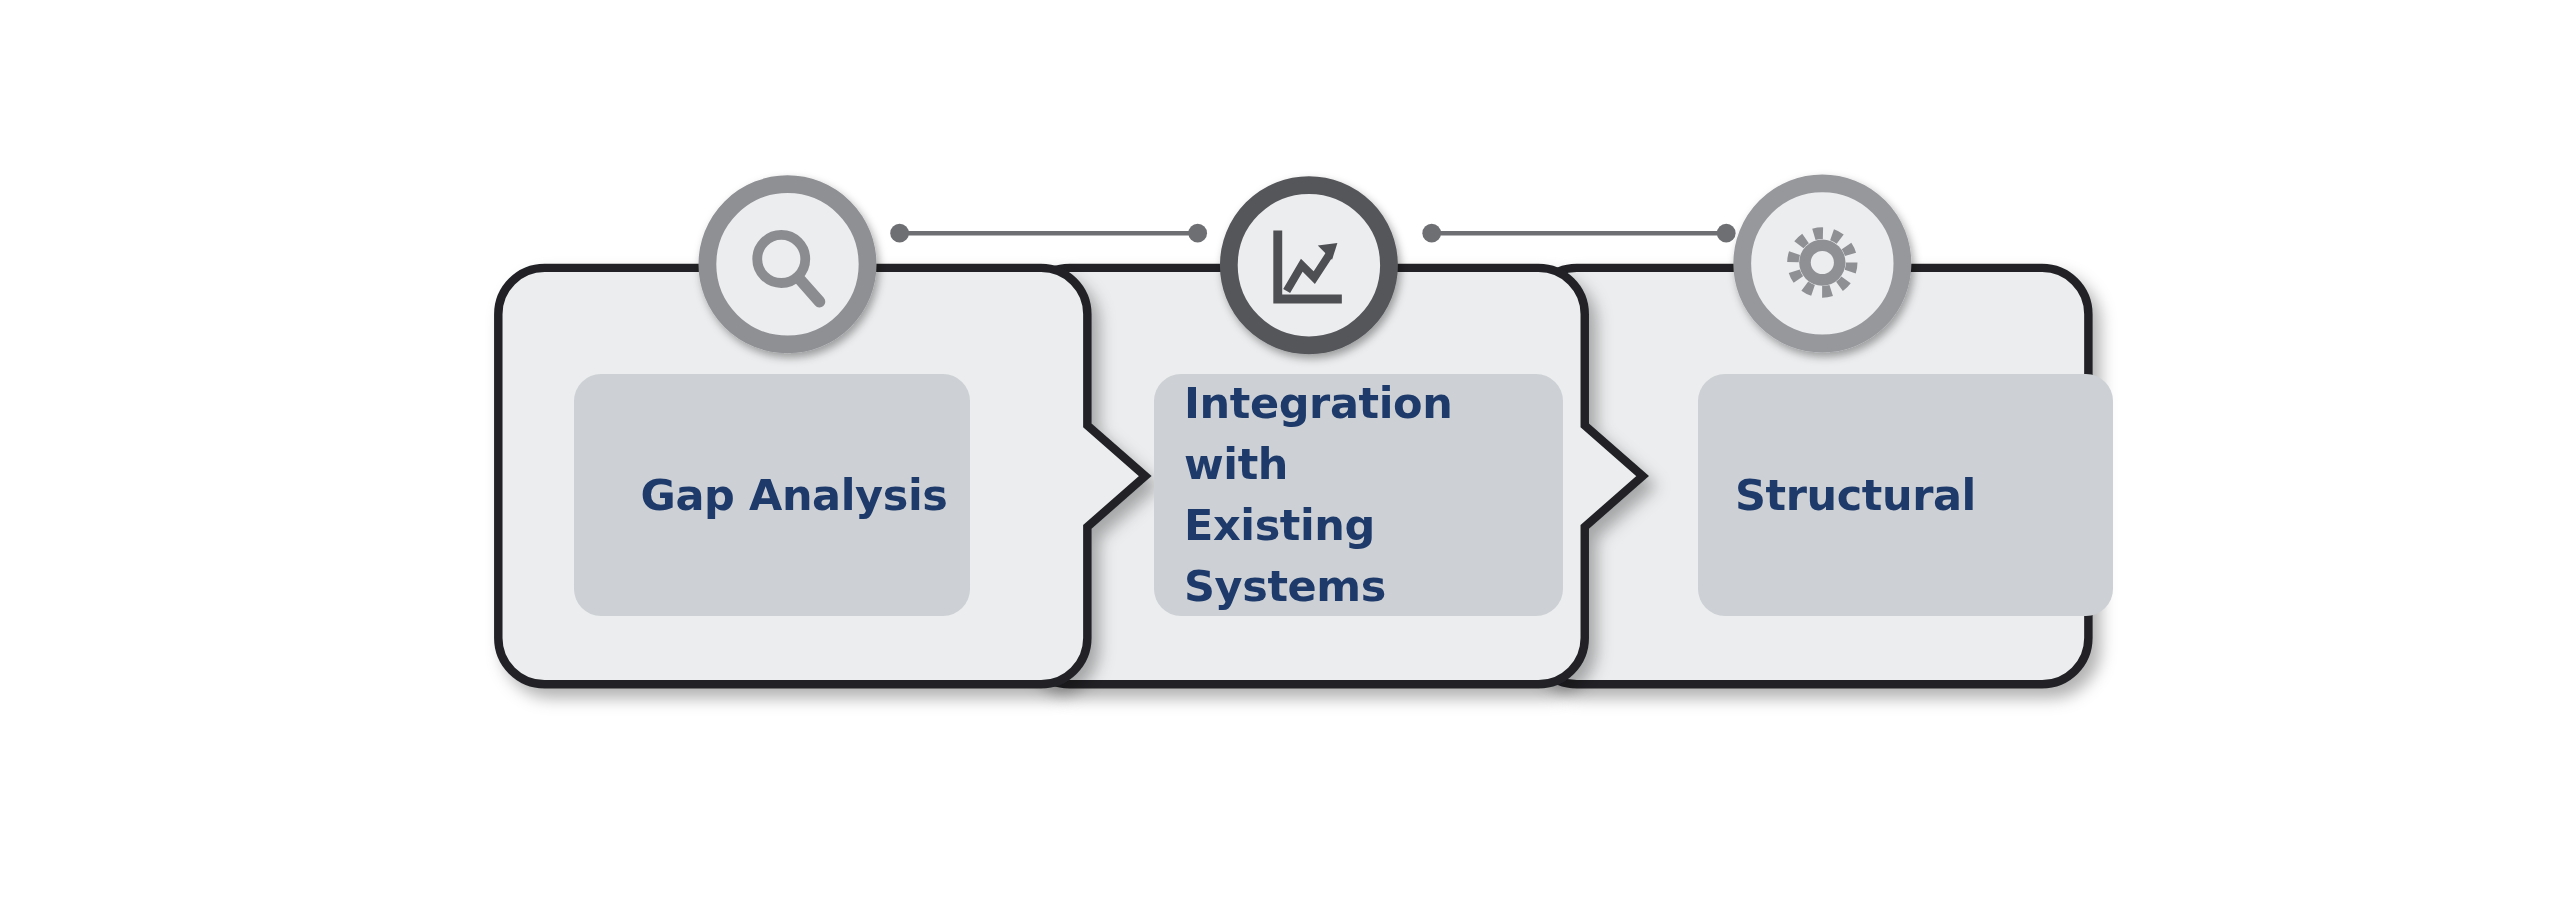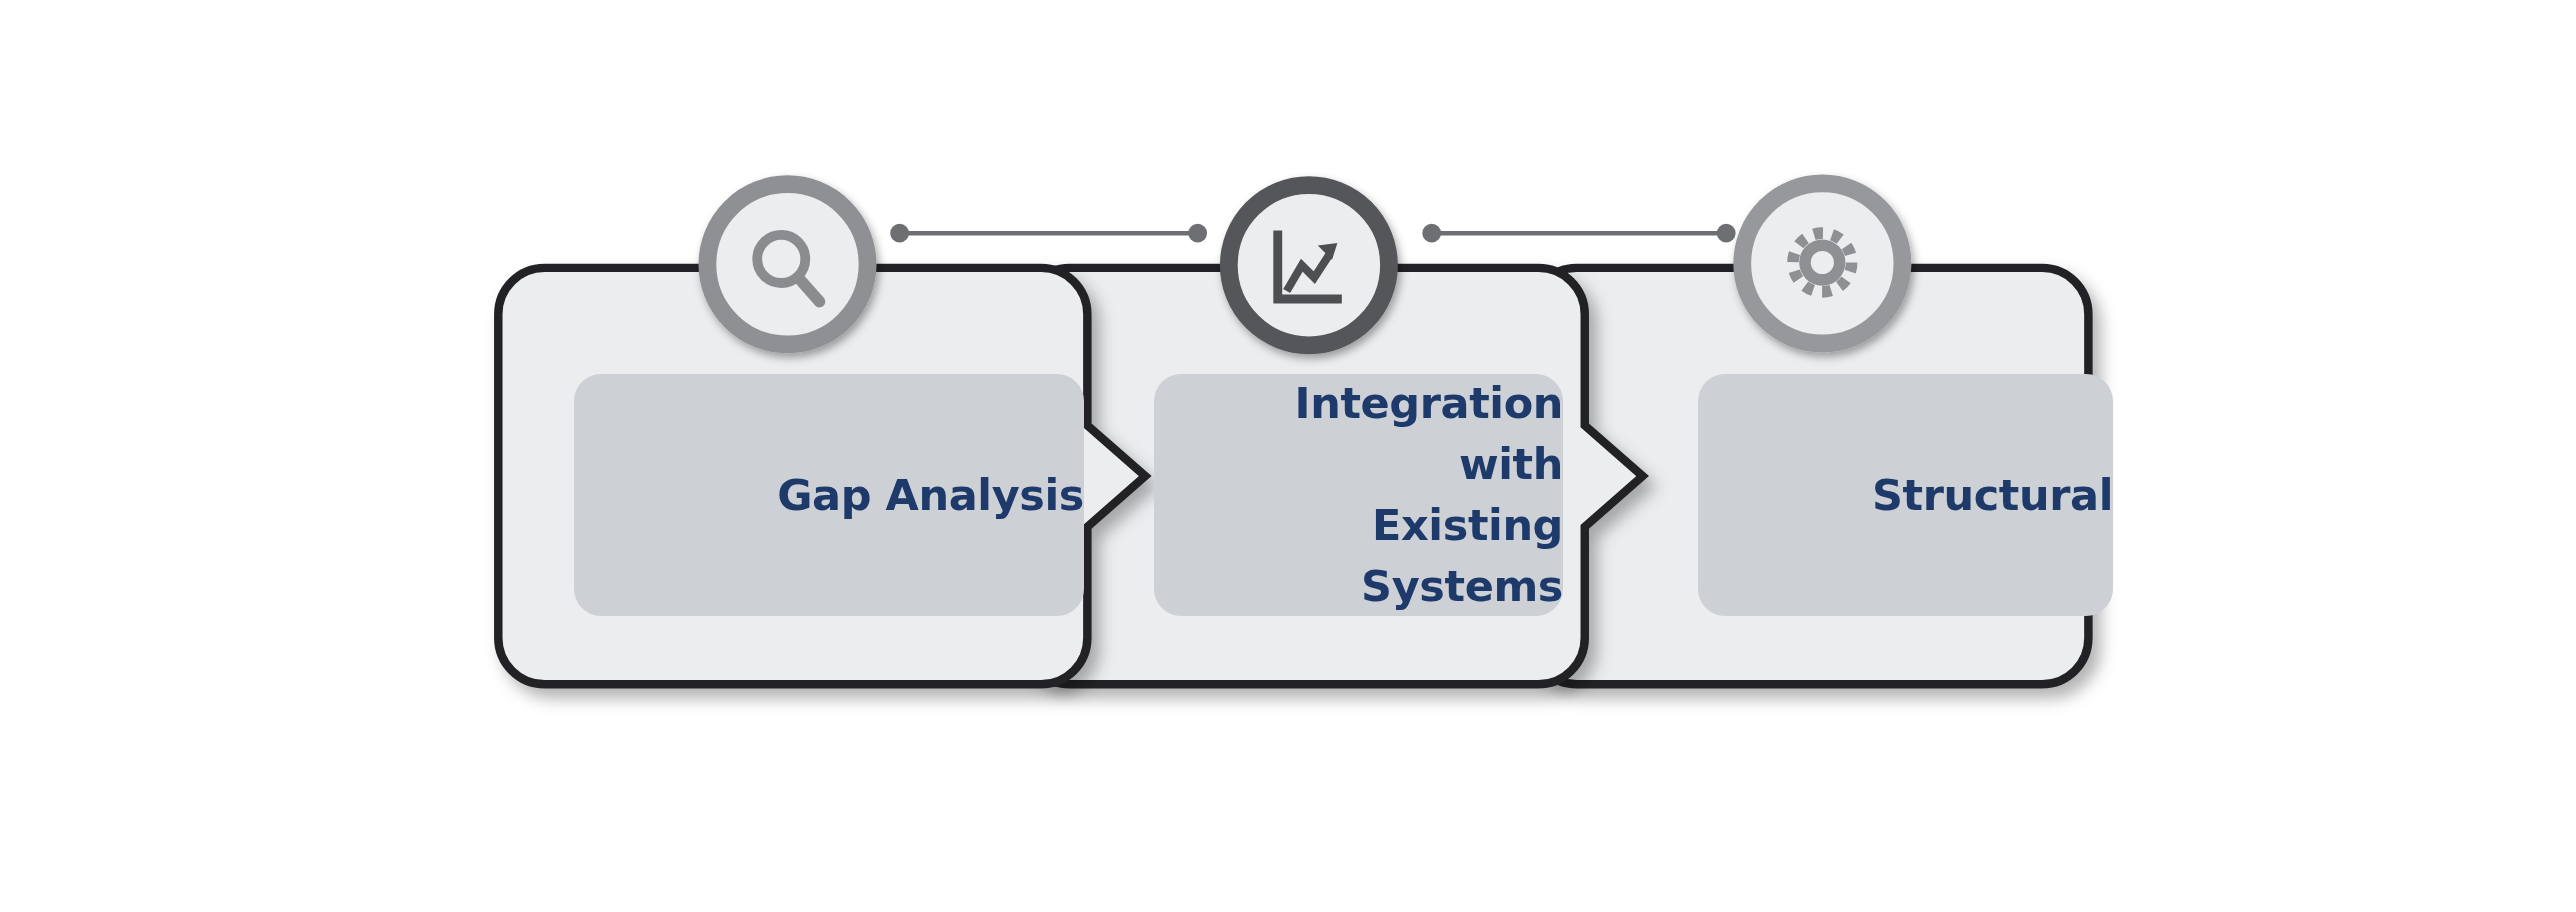--- a/index.html
+++ b/index.html
@@ -20,22 +20,22 @@
     justify-content:center;
     box-sizing:border-box;
   }
   .label-box .step-label{
     color:#1d3a6b;
     font-size:43px;
     font-weight:700;
     line-height:61px;
     letter-spacing:-0.4px;
   }
-  .label-box .step-label span{display:block;text-align:right;}
-  .box-1{left:574px;top:374px;width:510px;height:242px;text-align:center;padding-left:44px;}
+  .label-box .step-label span{display:block;}
+  .box-1{left:574px;top:374px;width:396px;height:242px;text-align:center;padding-left:44px;}
   .box-2{left:1154px;top:374px;width:409px;height:242px;padding-left:30px;text-align:left;}
   .box-3{left:1698px;top:374px;width:415px;height:242px;padding-left:37px;text-align:left;}
 </style>
 </head>
 <body>
 
 <div class="stage">
 
   <svg width="2576" height="913" viewBox="0 0 2895 1026">
     <defs>

